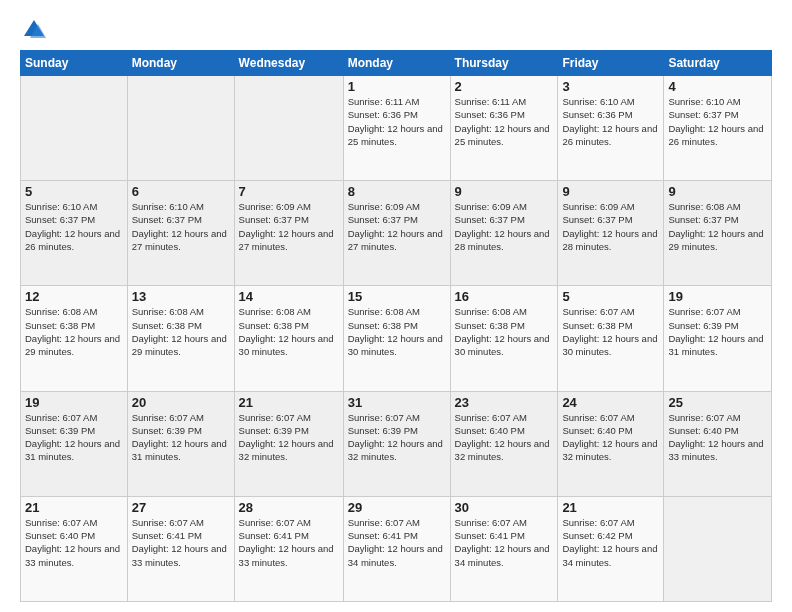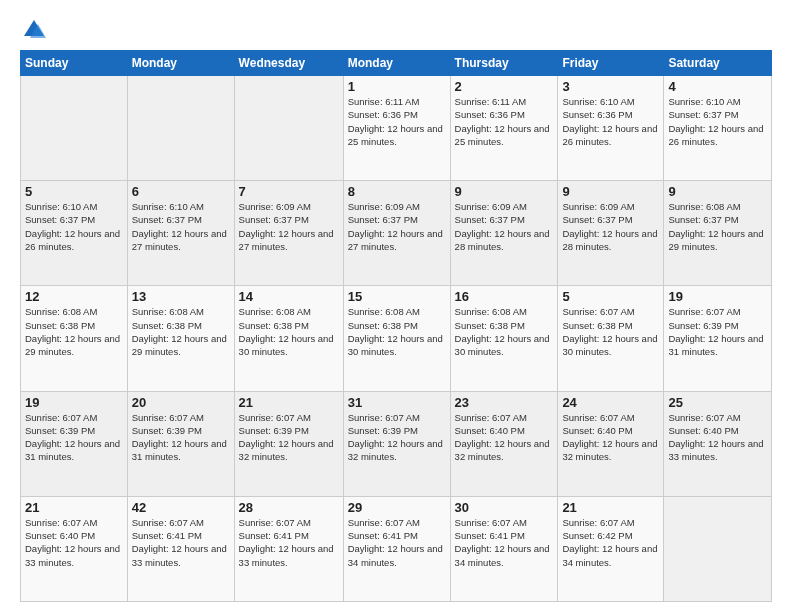--- a/index.html
+++ b/index.html
@@ -303,21 +303,21 @@
           </td>
         </tr>
         <tr>
           <td>
             <span class="day-number">21</span>
             <div class="day-info" style="white-space: pre-line;">Sunrise: 6:07 AM
 Sunset: 6:40 PM
 Daylight: 12 hours and 33 minutes.</div>
           </td>
           <td>
-            <span class="day-number">42</span>
+            <span class="day-number">27</span>
             <div class="day-info" style="white-space: pre-line;">Sunrise: 6:07 AM
 Sunset: 6:41 PM
 Daylight: 12 hours and 33 minutes.</div>
           </td>
           <td>
             <span class="day-number">28</span>
             <div class="day-info" style="white-space: pre-line;">Sunrise: 6:07 AM
 Sunset: 6:41 PM
 Daylight: 12 hours and 33 minutes.</div>
           </td>

